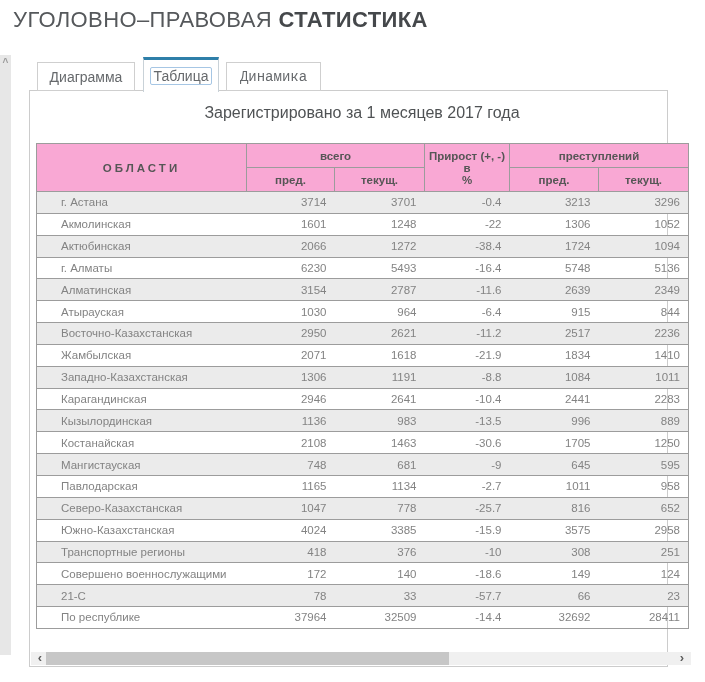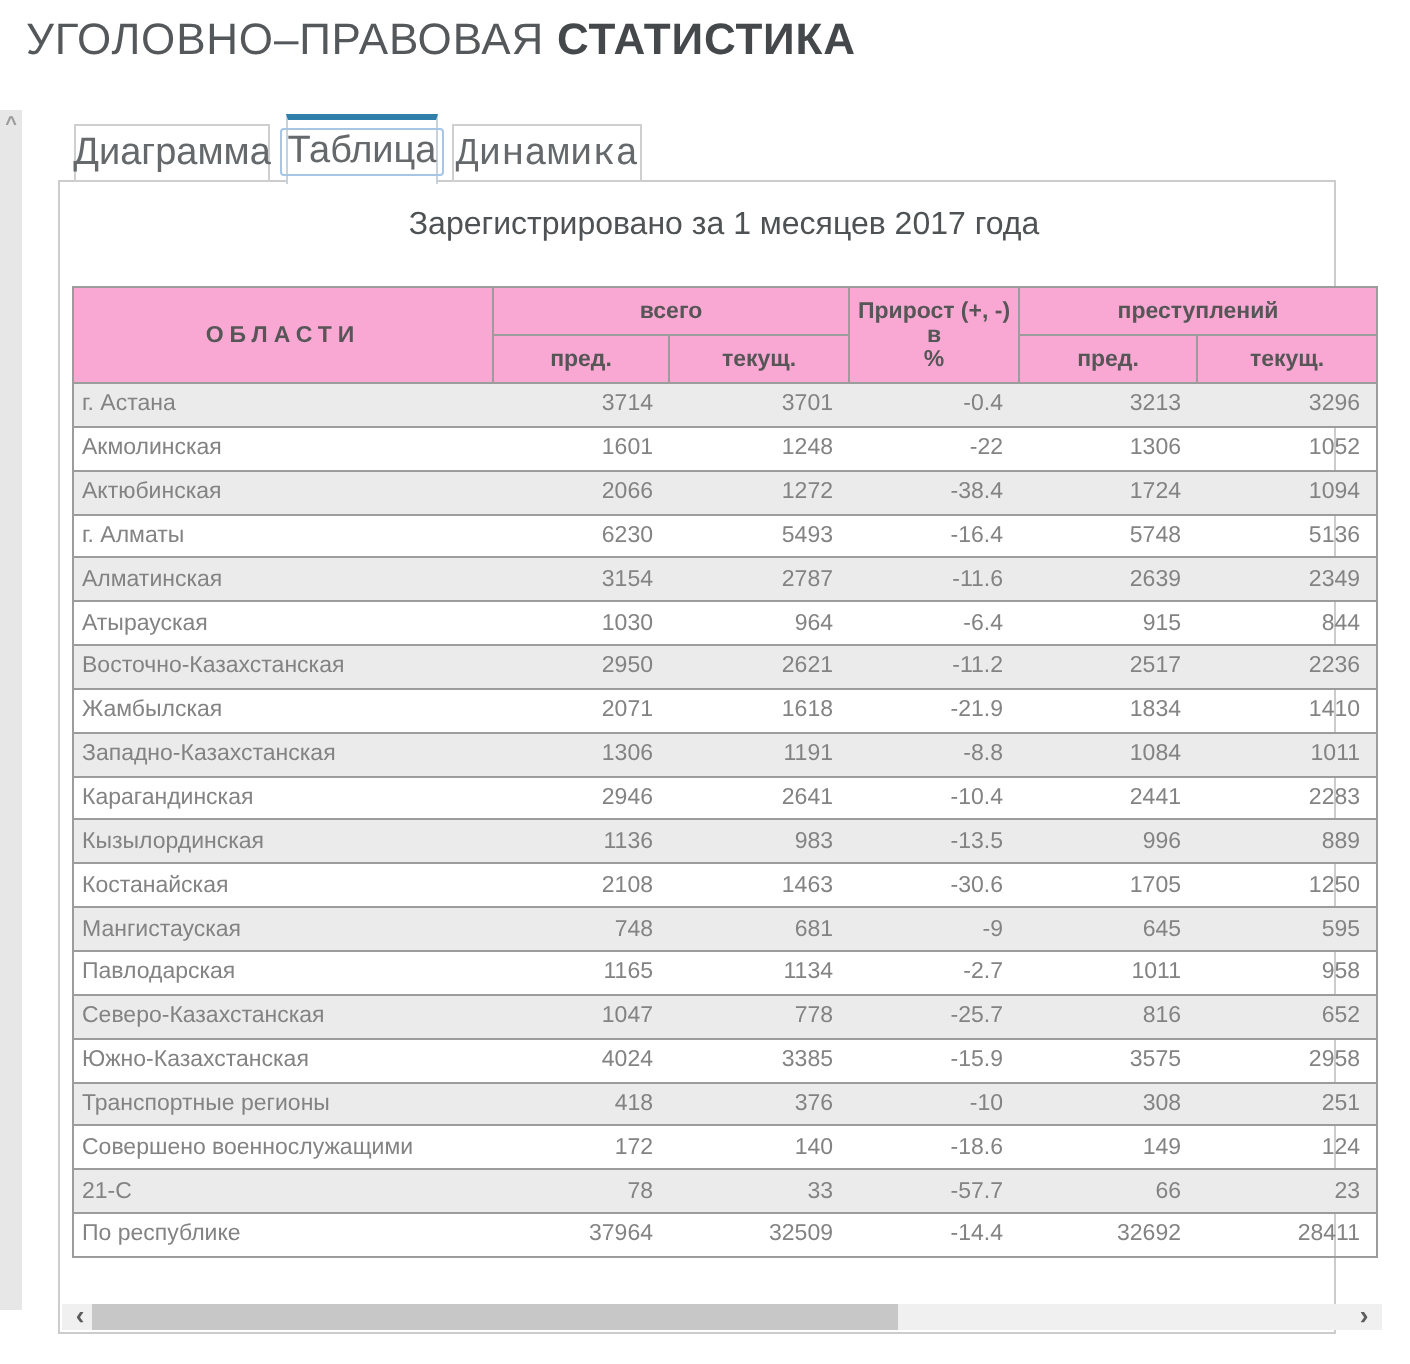--- a/index.html
+++ b/index.html
@@ -8,40 +8,40 @@
 
   
   .page-title { position: absolute; left: 13px; top: 7px; font-size: 22px; color: #55585b; letter-spacing: 0.4px; white-space: nowrap; }
   .page-title .t-bold { font-weight: 700; color: #45484b; }
 
   
   .vscroll { position: absolute; left: 0; top: 55px; width: 11px; height: 600px; background: #e7e7e7; }
   .vscroll .up-arrow { display: block; text-align: center; color: #9a9a9a; font-size: 10px; font-weight: 700; line-height: 16px; cursor: default; }
 
   
-  .tab { position: absolute; background: #fff; border: 1px solid #cfcfcf; color: #66696c; font-size: 19px; display: flex; align-items: center; justify-content: center; cursor: pointer; z-index: 2; }
+  .tab { position: absolute; background: #fff; border: 1px solid #cfcfcf; color: #66696c; font-size: 14px; display: flex; align-items: center; justify-content: center; cursor: pointer; z-index: 2; }
   .tab--diagram  { left: 37px;  top: 62px; width: 98px; height: 29px; }
   .tab--dynamics { left: 226px; top: 62px; width: 95px; height: 29px; font-family: Liberation Mono, monospace; }
   .tab--table { left: 143px; top: 57px; width: 76px; height: 35px; border: none; border-top: 3px solid #2e7fa9; border-left: 1px solid #c9d2d8; border-right: 1px solid #c9d2d8; z-index: 3; }
   .tab--table .tab-label-box { border: 1px solid #a6c6e4; border-radius: 2px; padding: 0 3px; }
 
   
   .panel { position: absolute; left: 29px; top: 90px; width: 639px; height: 577px; background: #fff; border: 1px solid #cccccc; z-index: 1; }
   .subtitle { position: absolute; left: 6px; top: 13px; width: 652px; text-align: center; font-size: 16px; color: #4f5254; }
 
   
   .stat-table-wrap { position: absolute; left: 6px; top: 52px; width: 652px; }
   table.stat { border-collapse: collapse; width: 652px; table-layout: fixed; }
   table.stat th { border: 1px solid #9c9c9c; font-size: 11.5px; font-weight: 700; color: #565656; text-align: center; background: #f9a8d4; height: 24px; padding: 2px; }
   th.th-region { letter-spacing: 3px; }
   .growth-l2 { display: block; }
   table.stat td { font-size: 11.5px; color: #838383; height: 21.85px; border-top: 1px solid #9c9c9c; border-bottom: 1px solid #9c9c9c; overflow: hidden; white-space: nowrap; }
   table.stat tbody tr { border-left: 1px solid #9c9c9c; border-right: 1px solid #9c9c9c; }
   table.stat { border: 1px solid #9c9c9c; }
-  td.cell-region { text-align: left; padding-left: 4px; }
+  td.cell-region { text-align: left; padding-left: 24px; }
   td.cell-num { text-align: right; padding-right: 8px; }
   tr.stripe td { background: #ebebeb; }
 
   
   .hscroll { position: absolute; left: 1px; top: 561px; width: 660px; height: 13px; background: #f0f0f0; }
   .hscroll .h-arrow { position: absolute; top: 0; width: 14px; height: 13px; color: #5d5d5d; font-size: 13px; line-height: 11px; text-align: center; font-weight: 700; cursor: pointer; }
   .hscroll .h-arrow--left { left: 2px; }
   .hscroll .h-arrow--right { right: 2px; }
   .hscroll .h-thumb { position: absolute; left: 15px; top: 0; width: 403px; height: 13px; background: #c7c7c7; cursor: pointer; }
 </style>

